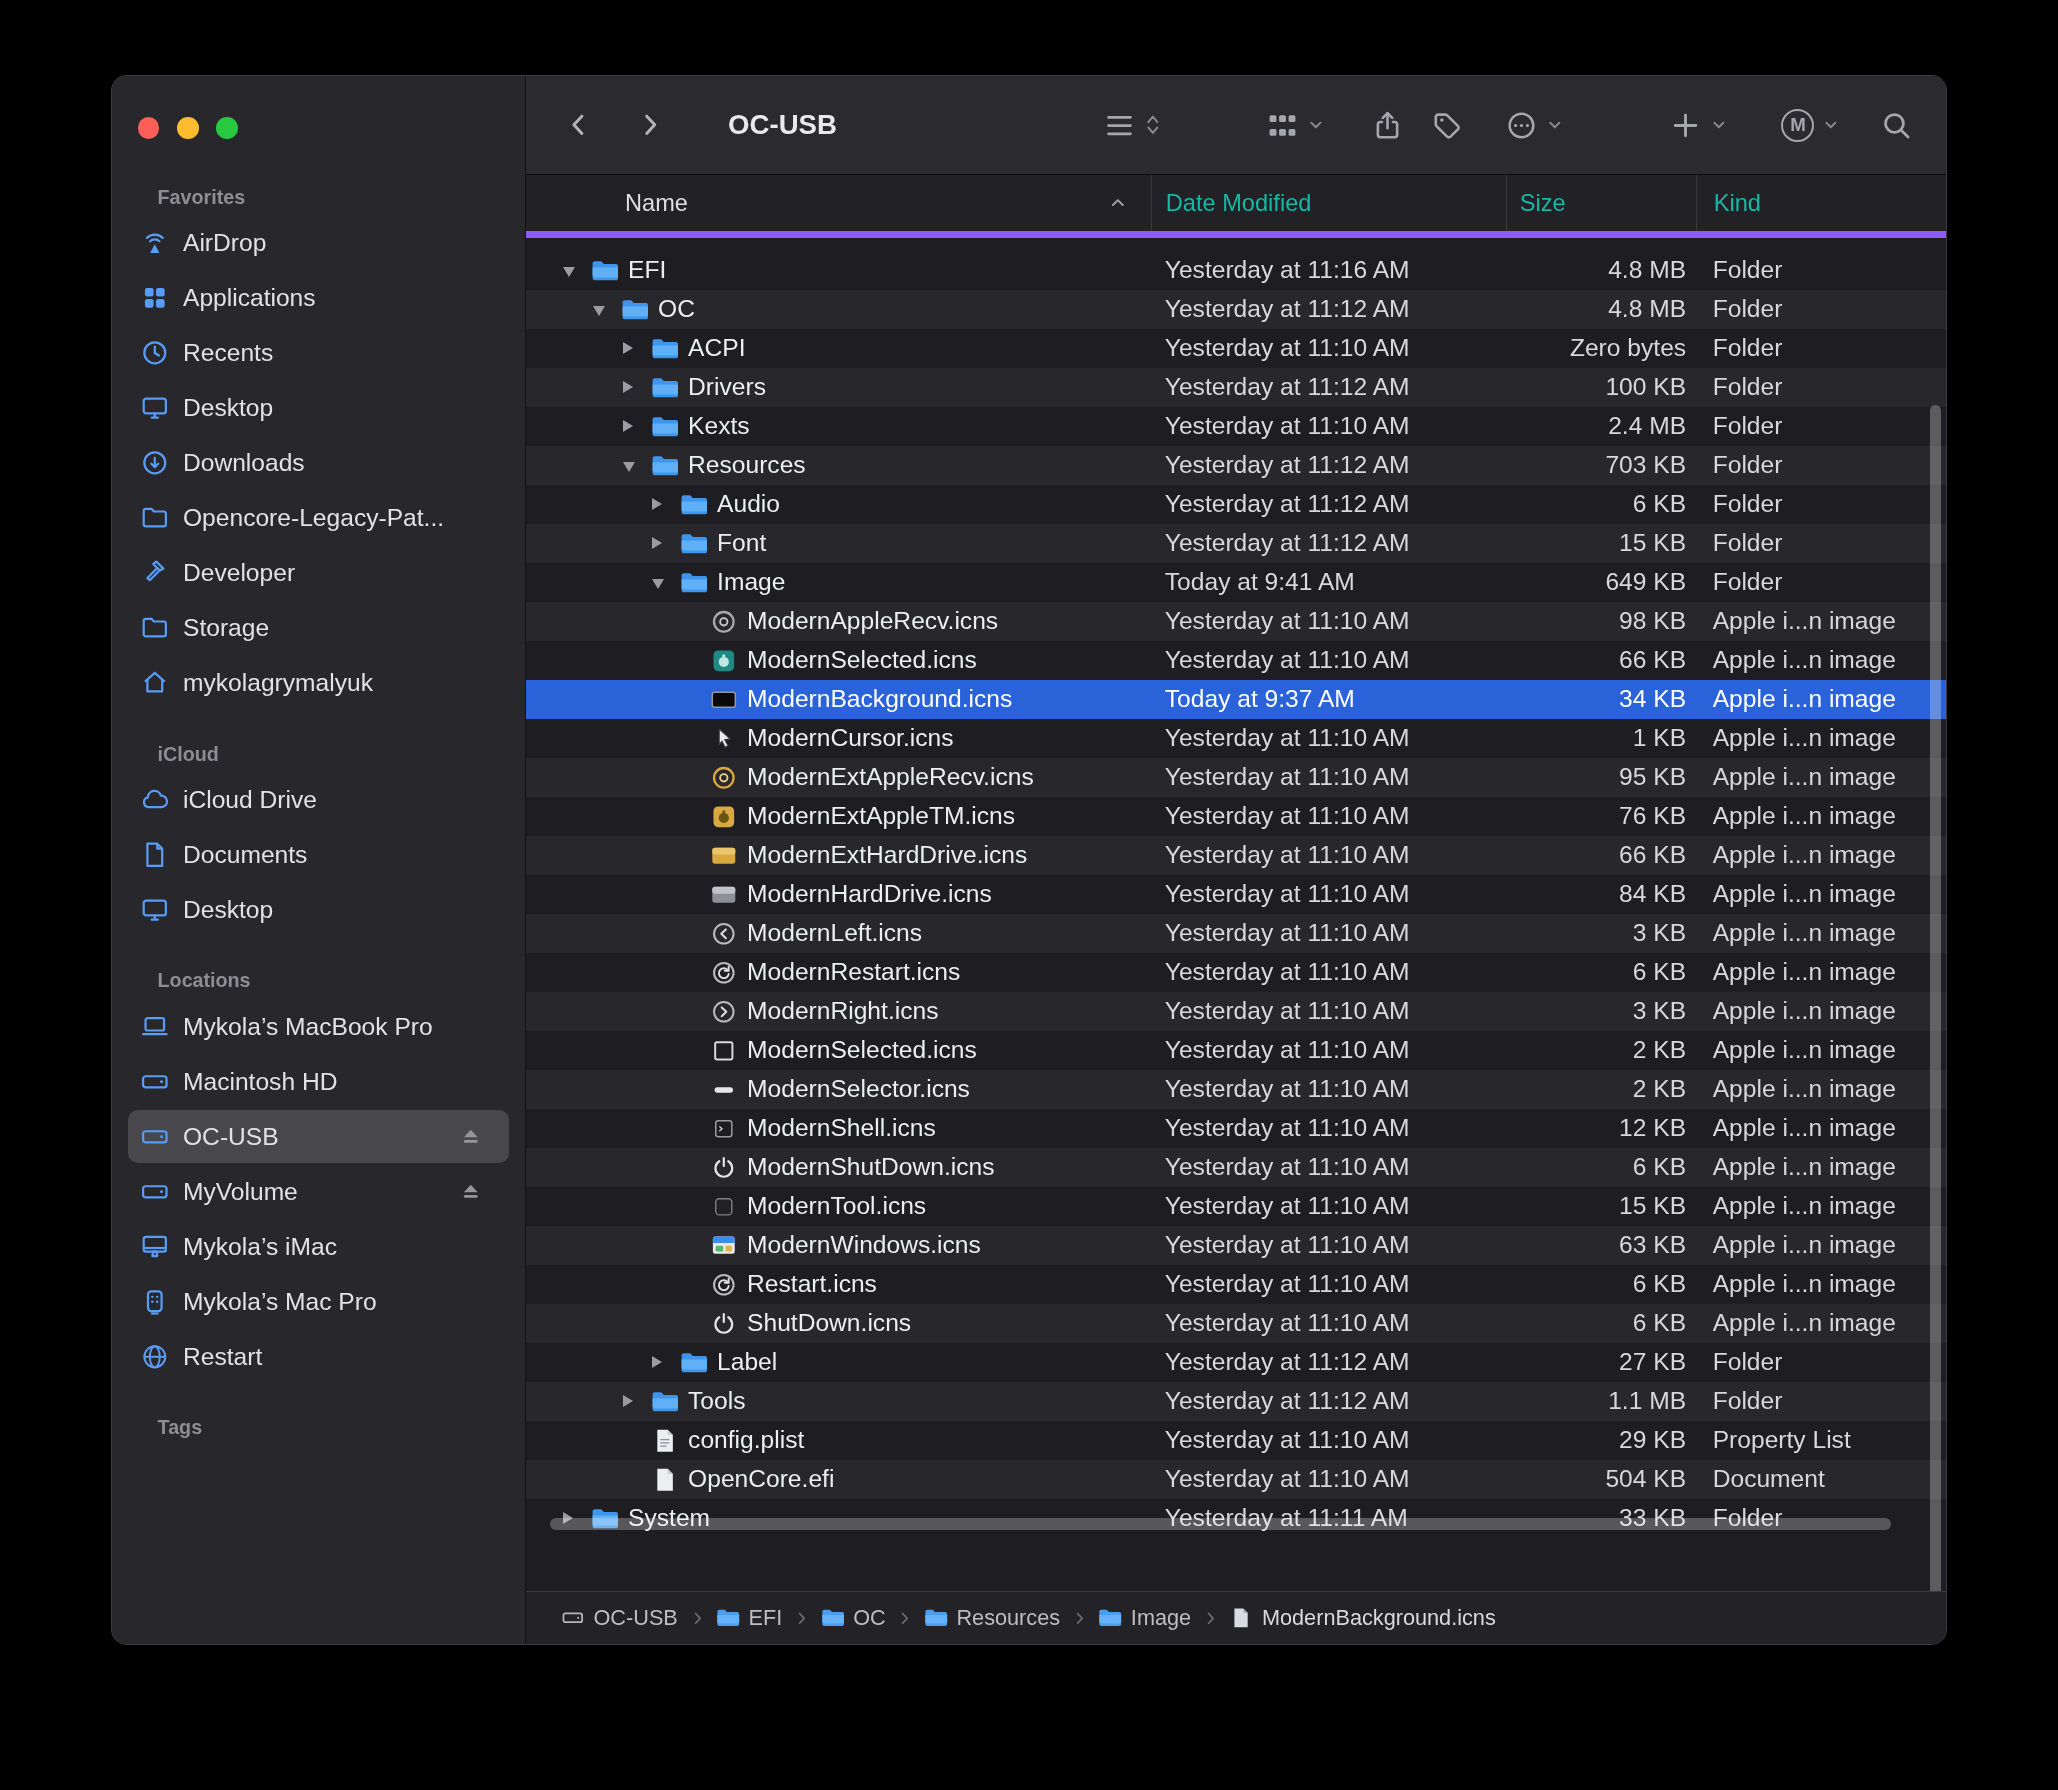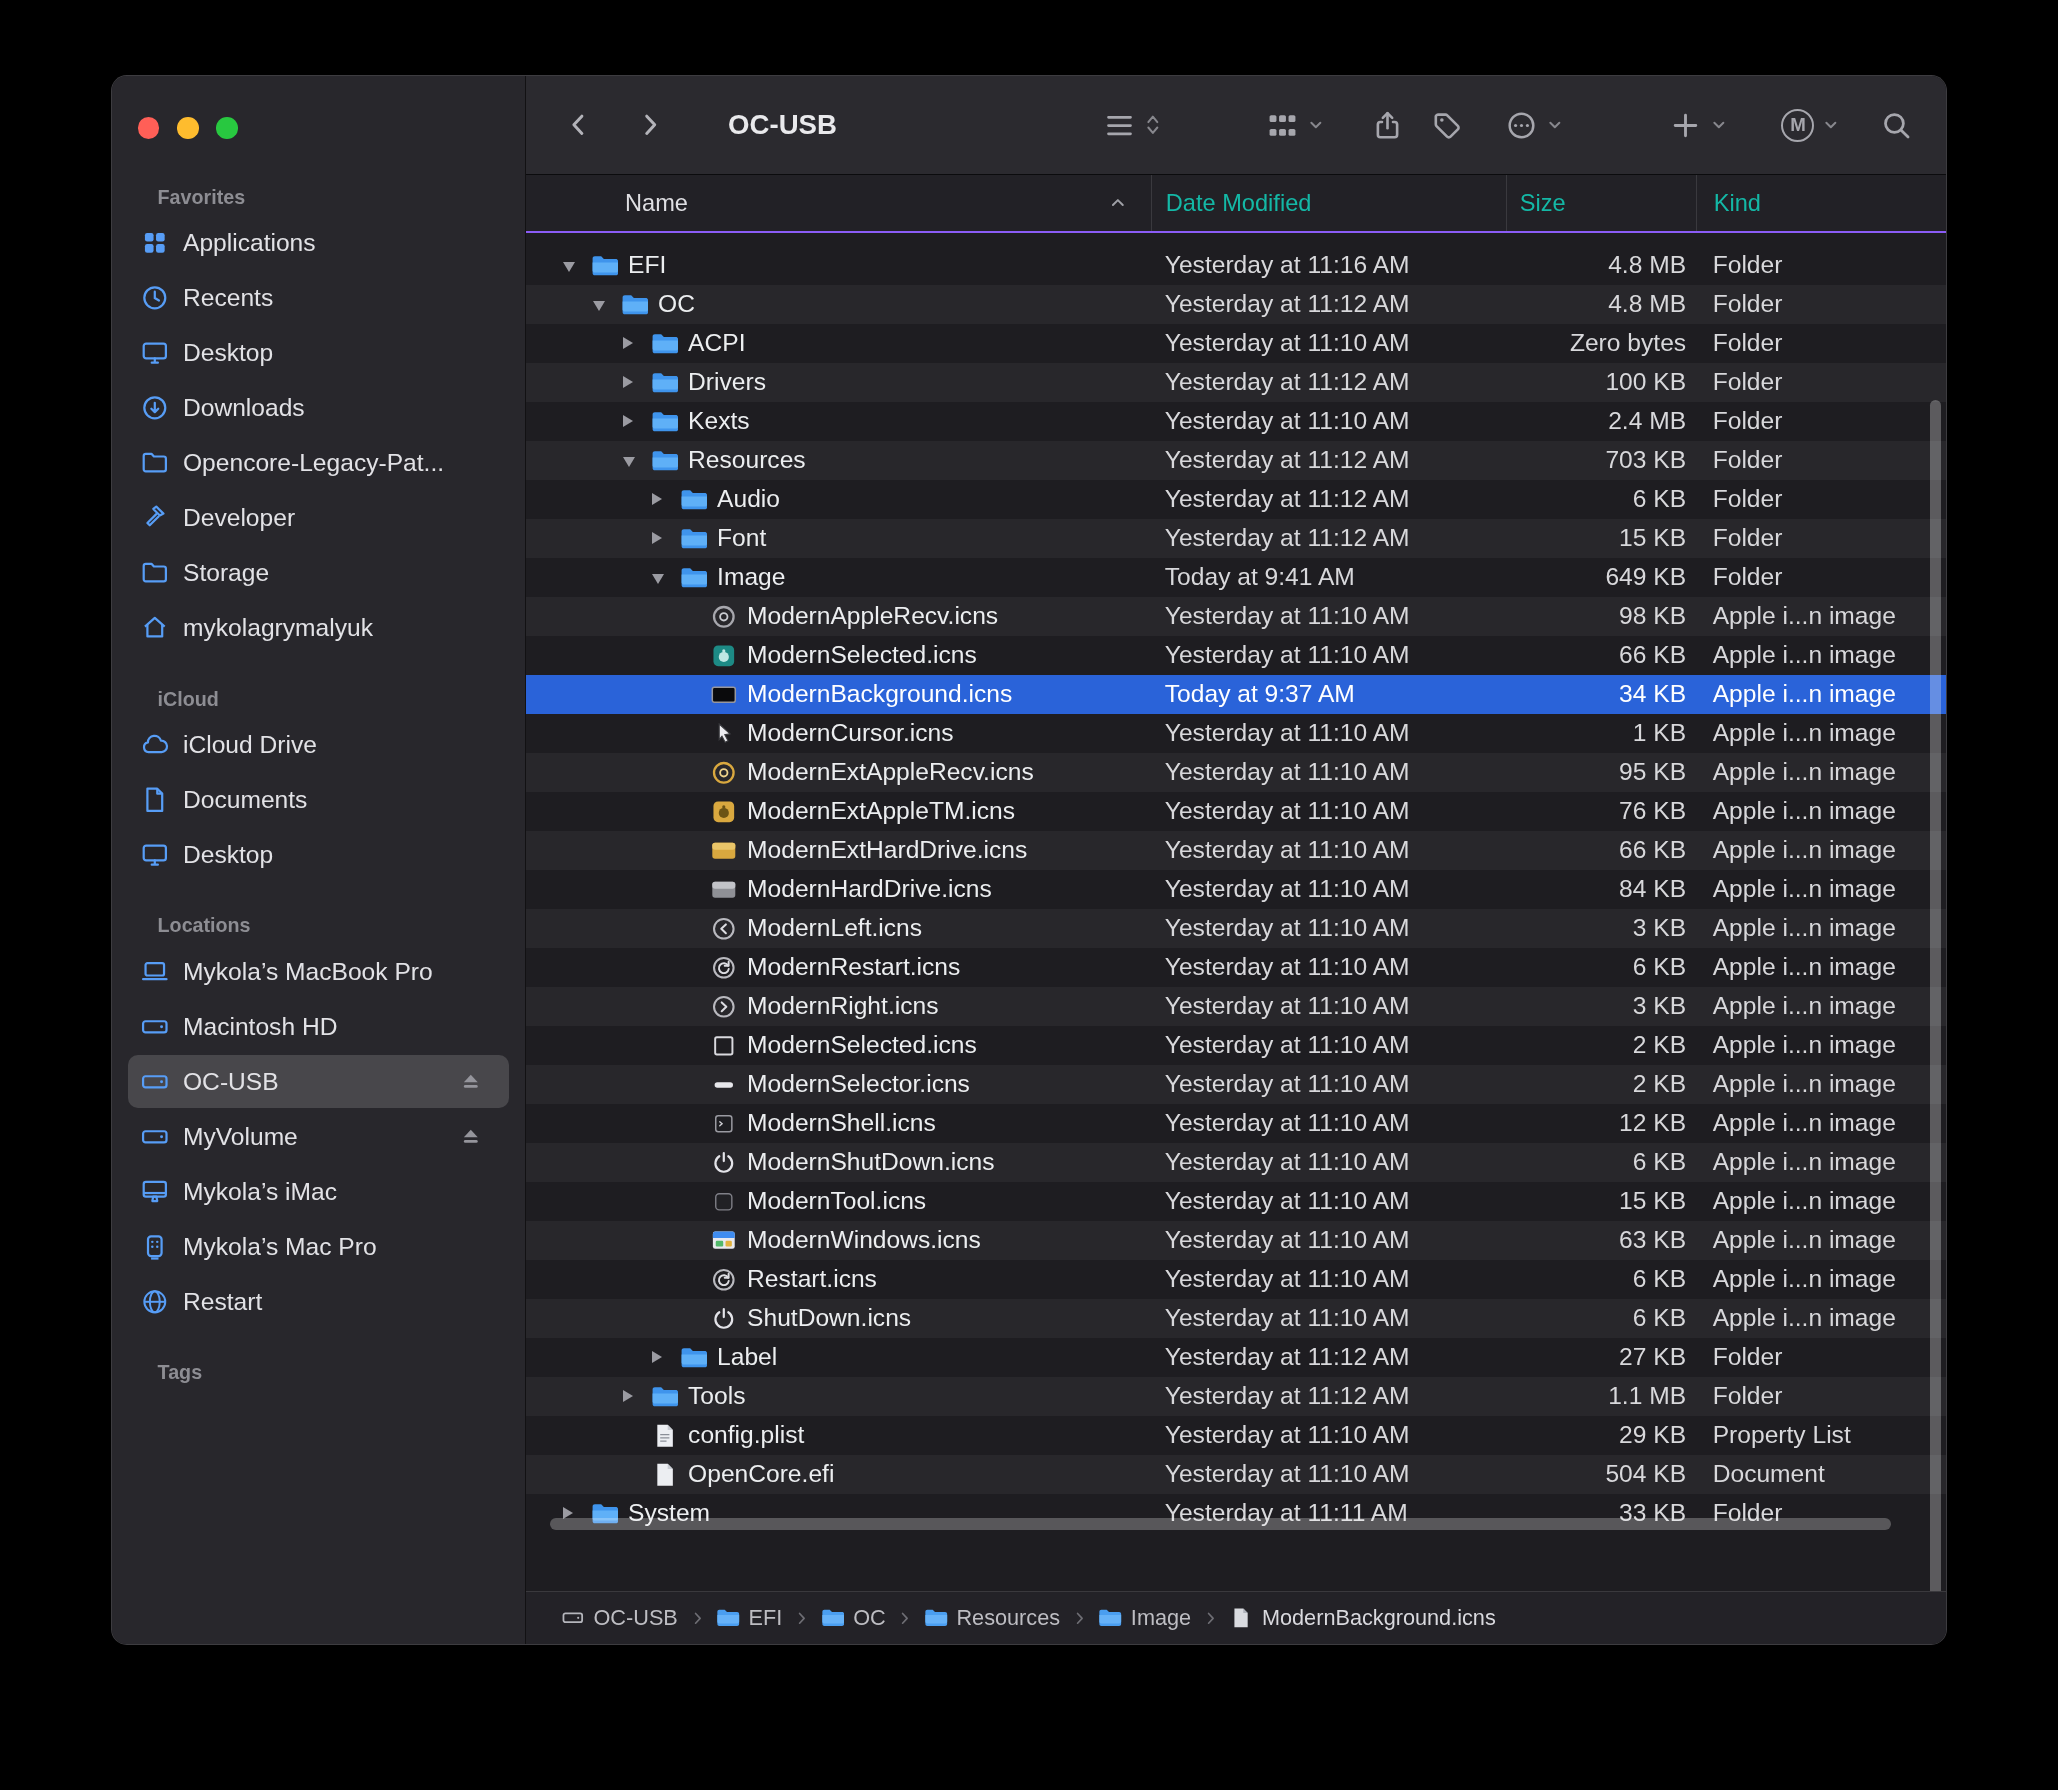--- a/index.html
+++ b/index.html
@@ -40,21 +40,21 @@
   .nav-btn .icon{width:29.6px;height:29.6px;}
   .tb-title{color:#e9e9ec;font-size:27.6px;font-weight:700;margin-left:57px;white-space:nowrap;}
   .tb-right{margin-left:auto;display:flex;align-items:center;}
   .tb-right .tb-btn .icon{width:33px;height:33px;color:#a6a6ad;}
   .tb-chev{width:19.7px;height:19.7px;color:#87878d;margin-left:6.9px;display:inline-flex;}
   .tb-chev.updown{width:21.7px;height:25.6px;}
   .avatar{width:33px;height:33px;border:2.4px solid #a6a6ad;border-radius:50%;
     display:flex;align-items:center;justify-content:center;font-size:18.7px;
     color:#a6a6ad;font-weight:700;box-sizing:border-box;}
   
-  .colheader{height:56px;flex:none;background:#222126;border-bottom:2px solid #8b5cf6;
+  .colheader{height:56px;flex:none;background:#222126;border-bottom:7px solid #8b5cf6;
     display:grid;grid-template-columns:625px 355px 190px 1fr;font-size:23.6px;}
   .hcell{display:flex;align-items:center;position:relative;color:#14b8a6;box-sizing:border-box;}
   .hcell.h-name{color:#dfdfe3;padding-left:99px;}
   .hcell.h-date{padding-left:13.8px;border-left:1px solid #3a393e;}
   .hcell.h-size{padding-left:12.8px;border-left:1px solid #3a393e;}
   .hcell.h-kind{padding-left:16.7px;border-left:1px solid #3a393e;}
   .sort-chevron{position:absolute;right:23.6px;top:50%;transform:translateY(-50%);
     width:19.7px;height:19.7px;color:#9fa0a6;display:inline-flex;}
   
   .list{flex:1;padding-top:12.8px;position:relative;overflow:hidden;}
@@ -94,20 +94,33 @@
   <aside class="sidebar">
     <div class="lights">
       <span class="light red"></span>
       <span class="light yellow"></span>
       <span class="light green"></span>
     </div>
     <div id="sidebar-sections">
         <div class="side-section-title first">Favorites</div>
     <div class="side-item">
       <span class="icon ">
+            <svg viewBox="0 0 24 24">
+              <g fill="none" stroke="currentColor" stroke-width="1.8" stroke-linecap="round">
+                <path d="M8.2 10.8a5.4 5.4 0 0 1 7.6 0"></path>
+                <path d="M5.6 8a9 9 0 0 1 12.8 0"></path>
+              </g>
+              <path d="M12 13.2l-3.8 7h7.6z" fill="currentColor"></path>
+            </svg>
+          </span>
+      <span>AirDrop</span>
+
+    </div>
+    <div class="side-item">
+      <span class="icon ">
             <svg viewBox="0 0 24 24" fill="currentColor">
               <rect x="4" y="4" width="7" height="7" rx="1.8"></rect>
               <rect x="13" y="4" width="7" height="7" rx="1.8"></rect>
               <rect x="4" y="13" width="7" height="7" rx="1.8"></rect>
               <rect x="13" y="13" width="7" height="7" rx="1.8"></rect>
             </svg>
           </span>
       <span>Applications</span>
 
     </div>

